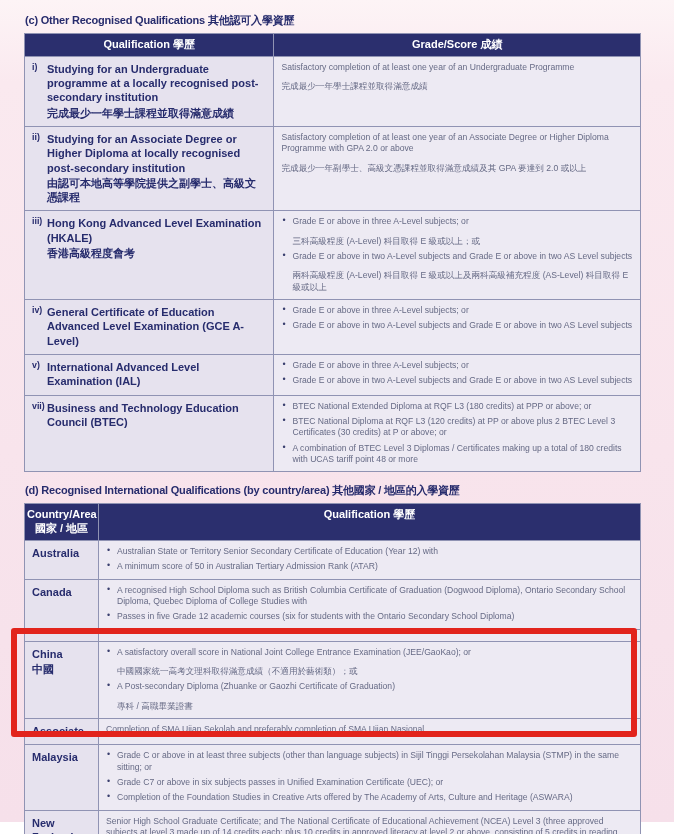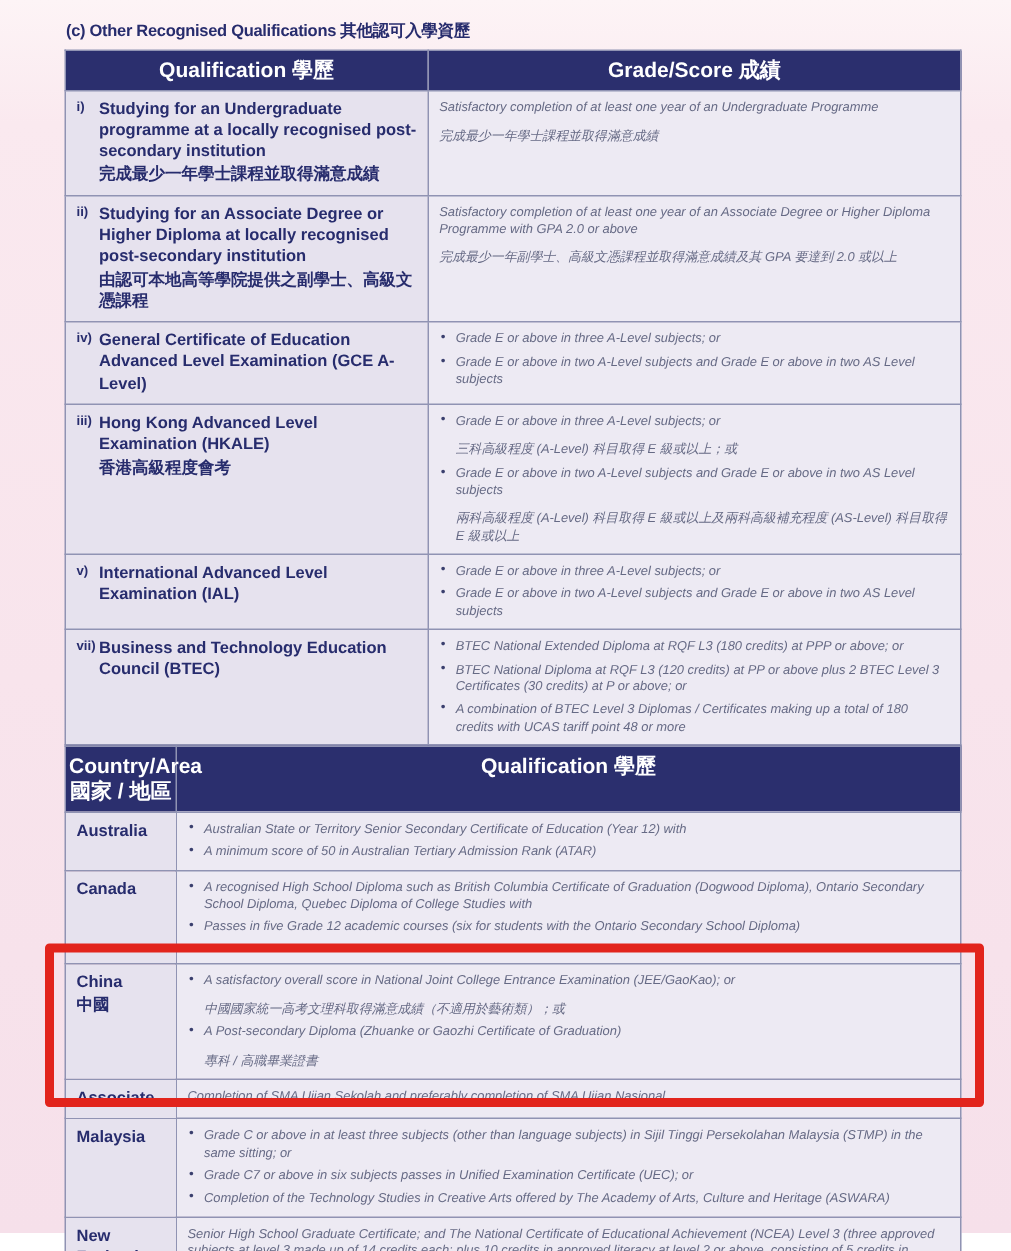--- a/index.html
+++ b/index.html
@@ -8,45 +8,45 @@
     --body:#666a85;
     --border:#9093b3;
     --cell-left:#e6e2ee;
     --cell-right:#edeaf3;
     --red:#e2241c;
   }
   html,body{margin:0;padding:0;}
   body{width:674px;height:834px;overflow:hidden;
        font-family:"Liberation Sans","DejaVu Sans",sans-serif;}
   .page{box-sizing:border-box;width:674px;height:822px;
-        padding:13px 33px 0 43px;
+        padding:13px 33px 0 24px;
         background:linear-gradient(180deg,#fdf4f6 0%,#fae9ef 10%,#f8e4ec 55%,#f6e0ea 100%);}
   .sec-title{font-size:11px;font-weight:bold;color:var(--name-navy);
              margin:0 0 5px 1px;letter-spacing:-0.2px;}
   .sec-title.second{margin-top:11px;}
   table{width:100%;border-collapse:collapse;table-layout:fixed;}
   th,td{border:1px solid var(--border);vertical-align:top;}
-  th{background:var(--navy);color:#ffffff;font-size:14px;font-weight:bold;
+  th{background:var(--navy);color:#ffffff;font-size:11px;font-weight:bold;
      text-align:center;padding:4px 2px;line-height:1.25;}
   td{font-size:8.6px;line-height:1.32;color:var(--body);padding:5px 7px 6px 7px;}
   td.qcell,td.ccell{background:var(--cell-left);}
   td.gcell,td.qdcell{background:var(--cell-right);}
   .tc .col-q{width:40.5%;}
   .td .col-c{width:74px;}
   .qwrap{display:flex;}
   .qnum{flex:0 0 15px;font-weight:bold;color:var(--name-navy);font-size:8.8px;}
   .qtext{flex:1 1 auto;}
   .qen,.qzh,.cen,.czh{font-weight:bold;color:var(--name-navy);font-size:11px;line-height:1.3;}
   .qzh,.czh{margin-top:1px;}
   ul.blist{margin:0;padding:0;list-style:none;}
   ul.blist li{position:relative;padding-left:11px;margin:0 0 4px 0;}
   ul.blist li:last-child{margin-bottom:0;}
   ul.blist li::before{content:"\2022";position:absolute;left:1px;top:-1px;
                       color:#3a3f6e;font-size:9px;}
-  .line{margin:0;font-style:italic;}
+  .line{margin:0;}
   .line + .line{margin-top:8px;}
   tr.spacer td{height:11px;padding:0;}
   td.ccell{position:relative;}
   .redbox{position:absolute;left:-14px;top:-14px;width:614px;
           height:calc(100% + 21px);border:6px solid var(--red);
           border-radius:3px;z-index:4;pointer-events:none;}
 </style>
 </head>
 <body>
 
@@ -92,40 +92,20 @@
             </div>
           </td>
           <td class="gcell">
             <div class="line">Satisfactory completion of at least one year of an Associate Degree or Higher Diploma Programme with GPA 2.0 or above</div>
             <div class="line">完成最少一年副學士、高級文憑課程並取得滿意成績及其 GPA 要達到 2.0 或以上</div>
           </td>
         </tr>
         <tr>
           <td class="qcell">
             <div class="qwrap">
-              <span class="qnum">iv)</span>
-              <div class="qtext">
-                <div class="qen">General Certificate of Education Advanced Level Examination (GCE A-Level)</div>
-              </div>
-            </div>
-          </td>
-          <td class="gcell">
-            <ul class="blist">
-              <li class="bitem">
-                <div class="line">Grade E or above in three A-Level subjects; or</div>
-              </li>
-              <li class="bitem">
-                <div class="line">Grade E or above in two A-Level subjects and Grade E or above in two AS Level subjects</div>
-              </li>
-            </ul>
-          </td>
-        </tr>
-        <tr>
-          <td class="qcell">
-            <div class="qwrap">
               <span class="qnum">iii)</span>
               <div class="qtext">
                 <div class="qen">Hong Kong Advanced Level Examination (HKALE)</div>
                 <div class="qzh">香港高級程度會考</div>
               </div>
             </div>
           </td>
           <td class="gcell">
             <ul class="blist">
               <li class="bitem">
@@ -135,20 +115,40 @@
               <li class="bitem">
                 <div class="line">Grade E or above in two A-Level subjects and Grade E or above in two AS Level subjects</div>
                 <div class="line">兩科高級程度 (A-Level) 科目取得 E 級或以上及兩科高級補充程度 (AS-Level) 科目取得 E 級或以上</div>
               </li>
             </ul>
           </td>
         </tr>
         <tr>
           <td class="qcell">
             <div class="qwrap">
+              <span class="qnum">iv)</span>
+              <div class="qtext">
+                <div class="qen">General Certificate of Education Advanced Level Examination (GCE A-Level)</div>
+              </div>
+            </div>
+          </td>
+          <td class="gcell">
+            <ul class="blist">
+              <li class="bitem">
+                <div class="line">Grade E or above in three A-Level subjects; or</div>
+              </li>
+              <li class="bitem">
+                <div class="line">Grade E or above in two A-Level subjects and Grade E or above in two AS Level subjects</div>
+              </li>
+            </ul>
+          </td>
+        </tr>
+        <tr>
+          <td class="qcell">
+            <div class="qwrap">
               <span class="qnum">v)</span>
               <div class="qtext">
                 <div class="qen">International Advanced Level Examination (IAL)</div>
               </div>
             </div>
           </td>
           <td class="gcell">
             <ul class="blist">
               <li class="bitem">
                 <div class="line">Grade E or above in three A-Level subjects; or</div>
@@ -178,20 +178,21 @@
               </li>
               <li class="bitem">
                 <div class="line">A combination of BTEC Level 3 Diplomas / Certificates making up a total of 180 credits with UCAS tariff point 48 or more</div>
               </li>
             </ul>
           </td>
         </tr>
       </tbody>
   </table>
 
+  <div class="sec-title second">(d) Recognised International Qualifications (by country/area) 其他國家 / 地區的入學資歷</div>
 
   <table class="td">
     <colgroup>
         <col class="col-c">
         <col>
       </colgroup>
     <thead>
       <tr>
         <th>
           <div>Country/Area</div>
@@ -268,21 +269,21 @@
           </td>
           <td class="qdcell">
             <ul class="blist">
               <li class="bitem">
                 <div class="line">Grade C or above in at least three subjects (other than language subjects) in Sijil Tinggi Persekolahan Malaysia (STMP) in the same sitting; or</div>
               </li>
               <li class="bitem">
                 <div class="line">Grade C7 or above in six subjects passes in Unified Examination Certificate (UEC); or</div>
               </li>
               <li class="bitem">
-                <div class="line">Completion of the Technology Studies in Creative Arts offered by The Academy of Arts, Culture and Heritage (ASWARA)</div>
+                <div class="line">Completion of the Foundation Studies in Creative Arts offered by The Academy of Arts, Culture and Heritage (ASWARA)</div>
               </li>
             </ul>
           </td>
         </tr>
         <tr>
           <td class="ccell">
             <div class="cen">New Zealand</div>
           </td>
           <td class="qdcell">
             <div class="line">Senior High School Graduate Certificate; and The National Certificate of Educational Achievement (NCEA) Level 3 (three approved subjects at level 3 made up of 14 credits each; plus 10 credits in approved literacy at level 2 or above, consisting of 5 credits in reading and 5 in writing; plus 10 credits in approved numeracy achievement at level 1 or above.)</div>

